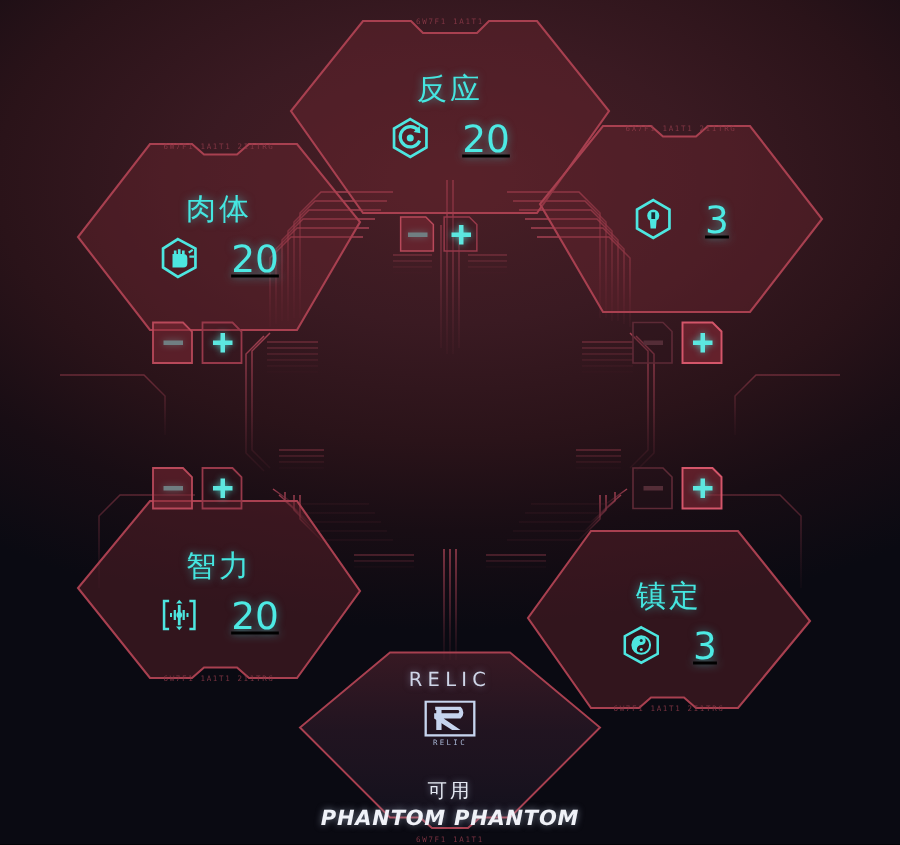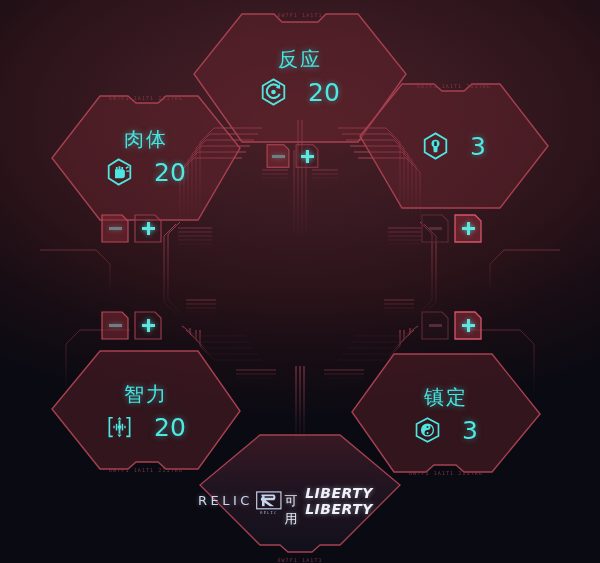--- a/index.html
+++ b/index.html
@@ -49,20 +49,21 @@
     font-size: 20px;
     letter-spacing: 2px;
     text-shadow: 0 0 6px rgba(60,230,225,0.55);
     margin-bottom: 8px;
     line-height: 1;
   }
   .attr-row {
     display: flex;
     align-items: center;
     gap: 21px;
+    text-decoration: underline;
   }
   .attr-val {
     color: #4deae4;
     font-size: 25px;
     line-height: 1;
     text-shadow: 0 0 6px rgba(60,230,225,0.5);
   }
   .attr-icon { width: 27px; height: 30px; display:block; }
   .micro {
     position: absolute;
@@ -137,21 +138,21 @@
   
   #relic-panel {
     position: absolute;
     left: 198px; top: 433px;
     width: 204px; height: 121px;
     z-index: 5;
   }
   #relic-panel svg.shape { position:absolute; inset:0; width:100%; height:100%; }
   .relic-inner {
     position:absolute; inset:0;
-    display:flex; flex-direction:row; align-items:center;
+    display:flex; flex-direction:column; align-items:center;
     padding-top: 13px;
     z-index: 3;
   }
   .relic-title {
     color: #cfd6e8; font-size: 13px; letter-spacing: 3.5px;
     text-shadow: 0 0 5px rgba(170,190,230,0.5);
   }
   .relic-logo { margin-top: 6px; }
   .relic-status {
     color: #e4e8f2; font-size: 13px; letter-spacing: 2px; margin-top: 20px;
@@ -336,21 +337,21 @@
       <span class="bar-h off"></span>
     </div>
     <div class="step-btn hot">
       <svg class="frame" viewBox="0 0 30 31">
           <path d="M2 2 H22 L28 8 V29 H2 Z"></path>
         </svg>
       <span class="plus-g"></span>
     </div>
   </div>
 
-  <div class="hex" id="hex-int" style="left:48px; top:349px; width:196px; height:128px;">
+  <div class="hex" id="hex-int" style="left:48px; top:332px; width:196px; height:128px;">
     <svg class="hex-svg" viewBox="0 0 196 128" preserveAspectRatio="none">
       <path class="hex-body" d="M52 2 H150 L192 62 L150 120 H118 L110 113 H88 L80 120 H52 L4 60 Z"></path>
     </svg>
     <div class="micro" style="bottom:4px;">6W7F1 1A1T1 2I1TRG</div>
     <div class="hex-content">
       <div class="attr-name">智力</div>
       <div class="attr-row">
         <svg class="attr-icon" viewBox="0 0 32 32">
           <path d="M8 5 L4 5 L4 27 L8 27" fill="none" stroke="#4de6e0" stroke-width="2"></path>
           <path d="M24 5 L28 5 L28 27 L24 27" fill="none" stroke="#4de6e0" stroke-width="2"></path>
@@ -422,18 +423,18 @@
     </svg>
     <div class="relic-inner">
       <div class="relic-title">RELIC</div>
       <svg class="relic-logo" viewBox="0 0 60 44" width="46" height="34">
         <rect x="7" y="1" width="46" height="32" fill="none" stroke="#c6d4ee" stroke-width="2.2"></rect>
         <path d="M16 6 H40 a7 7 0 0 1 0 11 H24 L40 28 H32 L15 17 V12 H38 a2 2 0 0 0 0 -3 H16 Z" fill="#c6d4ee"></path>
         <path d="M22 9 L22 28 L17 28 L17 9 Z" fill="#c6d4ee"></path>
         <text x="30" y="42" font-size="7" fill="#a9b8d6" text-anchor="middle" font-family="DejaVu Sans Mono, monospace" letter-spacing="2.2">RELIC</text>
       </svg>
       <div class="relic-status">可用</div>
-      <div class="relic-dlc">LIBERTY LIBERTY</div>
+      <div class="relic-dlc">PHANTOM PHANTOM</div>
     </div>
     <div class="micro" style="bottom:-9px;">6W7F1 1A1T1</div>
   </div>
 
 </div>
 
 </body></html>

